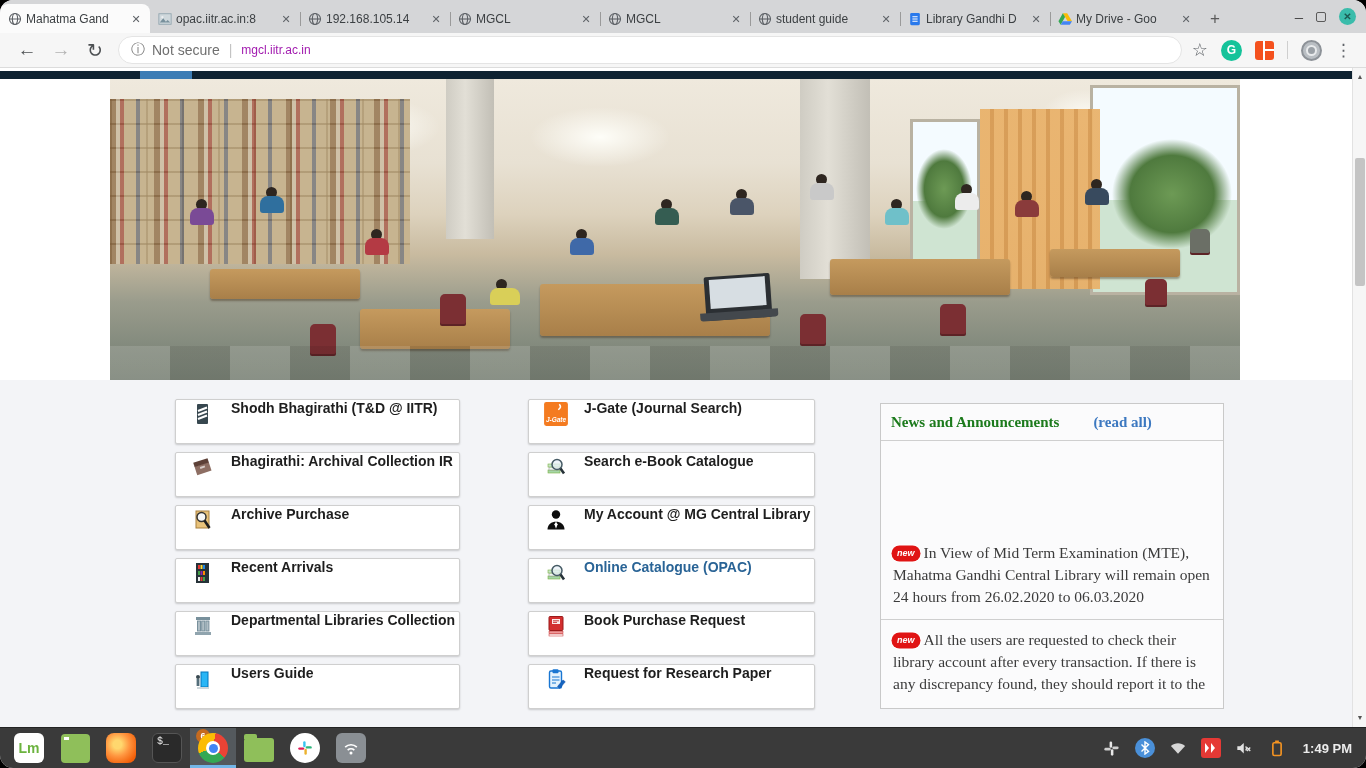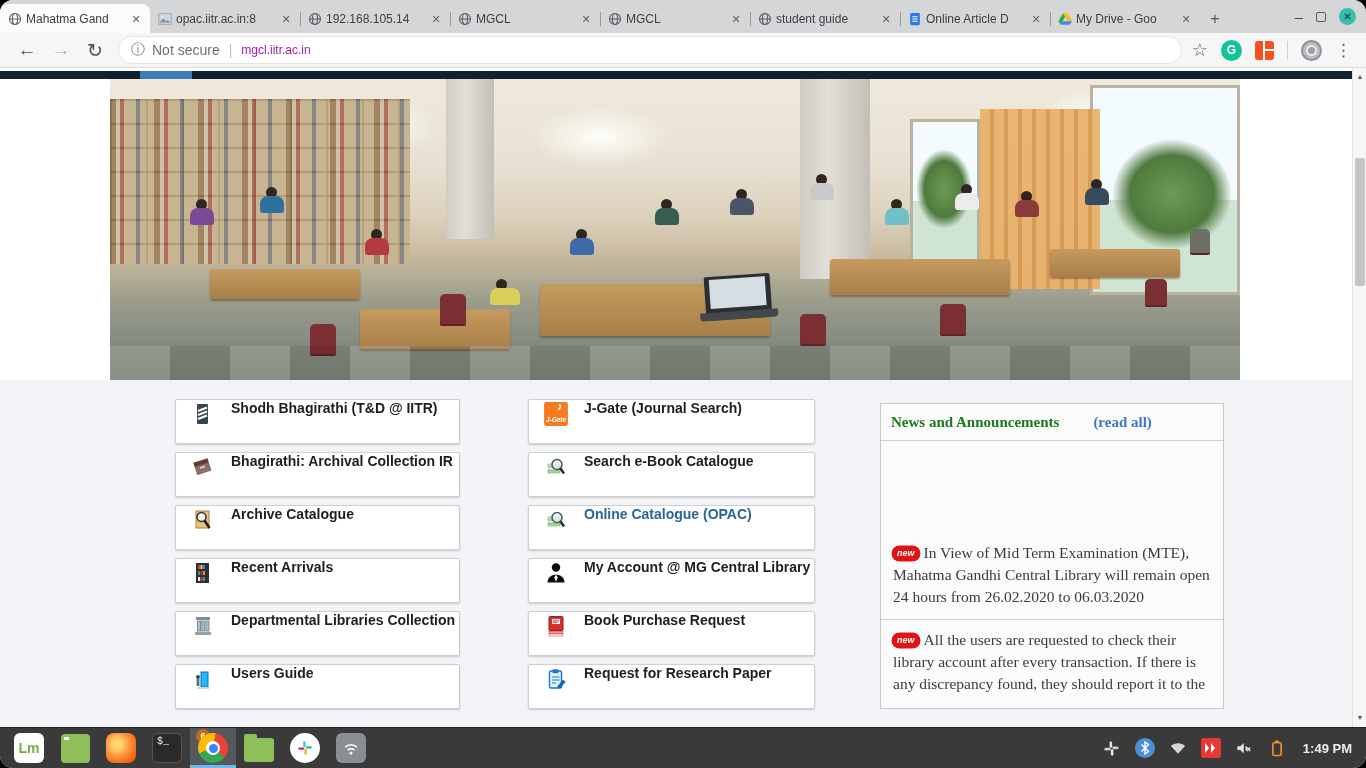--- a/index.html
+++ b/index.html
@@ -201,21 +201,21 @@
     </div>
     <div class="tab inactive">
       <span class="fav">
           <svg width="14" height="14" viewBox="0 0 16 16">
             <rect x="2.5" y="1" width="11" height="14" rx="1.5" fill="#2979ec"></rect>
             <g stroke="#fff" stroke-width="1.2">
               <path d="M5 5.5h6M5 8h6M5 10.5h6"></path>
             </g>
           </svg>
         </span>
-      <span class="t-title">Online Article D</span>
+      <span class="t-title">Library Gandhi D</span>
       <span class="t-close">✕</span>
     </div>
     <div class="tab inactive">
       <span class="fav">
           <svg width="14" height="14" viewBox="0 0 16 16">
             <path d="M5.5 1.5h5L16 10.5h-5z" fill="#fbbc05"></path>
             <path d="M5.5 1.5L.5 10.5l2.6 4.2 5-9z" fill="#34a853"></path>
             <path d="M3.1 14.7l2.4-4.2H16l-2.5 4.2z" fill="#4285f4"></path>
           </svg>
         </span>
@@ -356,21 +356,21 @@
           <span class="clabel">Bhagirathi: Archival Collection IR</span>
         </div>
         <div class="card">
           <span class="cicon">
               <svg width="24" height="24" viewBox="0 0 24 24">
                 <rect x="5" y="3" width="13" height="17" fill="#e8c27a" stroke="#a9803e"></rect>
                 <circle cx="10.5" cy="9" r="4.5" fill="#f7f7f7" stroke="#333" stroke-width="1.5"></circle>
                 <line x1="13.5" y1="12.5" x2="18.5" y2="20" stroke="#1d1d1d" stroke-width="2.6"></line>
               </svg>
             </span>
-          <span class="clabel">Archive Catalogue</span>
+          <span class="clabel">Archive Purchase</span>
         </div>
         <div class="card">
           <span class="cicon">
               <svg width="24" height="24" viewBox="0 0 24 24">
                 <rect x="5" y="2" width="13" height="20" fill="#263238"></rect>
                 <g>
                   <rect x="7" y="4" width="2" height="4" fill="#e53935"></rect>
                   <rect x="9.5" y="4" width="2" height="4" fill="#fdd835"></rect>
                   <rect x="12" y="4" width="2" height="4" fill="#1e88e5"></rect>
                   <rect x="7" y="10" width="2" height="4" fill="#43a047"></rect>
@@ -428,38 +428,38 @@
                 <rect x="4" y="9" width="12" height="3" fill="#c8e6c9" stroke="#7cb342" stroke-width=".6"></rect>
                 <circle cx="13" cy="9.5" r="5" fill="rgba(232,240,248,.75)" stroke="#455a64" stroke-width="1.5"></circle>
                 <line x1="16.5" y1="13.5" x2="20" y2="18.5" stroke="#263238" stroke-width="2.6"></line>
               </svg>
             </span>
           <span class="clabel">Search e-Book Catalogue</span>
         </div>
         <div class="card">
           <span class="cicon">
               <svg width="24" height="24" viewBox="0 0 24 24">
+                <circle cx="12" cy="6.5" r="4.2" fill="#0d0d0d"></circle>
+                <path d="M3.5 21.5c0-5.2 4-7.8 8.5-7.8s8.5 2.6 8.5 7.8z" fill="#0d0d0d"></path>
+                <path d="M12 13.7l-1.6 2.6 1.6 4.4 1.6-4.4z" fill="#fff"></path>
+              </svg>
+            </span>
+          <span class="clabel">My Account @ MG Central Library</span>
+        </div>
+        <div class="card">
+          <span class="cicon">
+              <svg width="24" height="24" viewBox="0 0 24 24">
                 <rect x="4" y="15" width="12" height="3" fill="#a5d6a7" stroke="#7cb342" stroke-width=".6"></rect>
                 <rect x="5" y="12" width="11" height="3" fill="#eef7ee" stroke="#9e9e9e" stroke-width=".6"></rect>
                 <rect x="4" y="9" width="12" height="3" fill="#c8e6c9" stroke="#7cb342" stroke-width=".6"></rect>
                 <circle cx="13" cy="9.5" r="5" fill="rgba(232,240,248,.75)" stroke="#455a64" stroke-width="1.5"></circle>
                 <line x1="16.5" y1="13.5" x2="20" y2="18.5" stroke="#263238" stroke-width="2.6"></line>
               </svg>
             </span>
           <span class="clabel link-blue">Online Catalogue (OPAC)</span>
-        </div>
-        <div class="card">
-          <span class="cicon">
-              <svg width="24" height="24" viewBox="0 0 24 24">
-                <circle cx="12" cy="6.5" r="4.2" fill="#0d0d0d"></circle>
-                <path d="M3.5 21.5c0-5.2 4-7.8 8.5-7.8s8.5 2.6 8.5 7.8z" fill="#0d0d0d"></path>
-                <path d="M12 13.7l-1.6 2.6 1.6 4.4 1.6-4.4z" fill="#fff"></path>
-              </svg>
-            </span>
-          <span class="clabel">My Account @ MG Central Library</span>
         </div>
         <div class="card">
           <span class="cicon">
               <svg width="24" height="24" viewBox="0 0 24 24">
                 <rect x="5" y="2.5" width="14" height="14" rx="1" fill="#d32f2f" stroke="#9a1b1b"></rect>
                 <rect x="8" y="5" width="8" height="5" fill="#fff" opacity=".9"></rect>
                 <path d="M9 6.8h6M9 8.4h4" stroke="#c62828" stroke-width=".9"></path>
                 <rect x="5" y="17.5" width="14" height="2" fill="#ef9a9a" stroke="#c62828" stroke-width=".5"></rect>
                 <rect x="5" y="20" width="14" height="2" fill="#fff" stroke="#c62828" stroke-width=".5"></rect>
               </svg>

